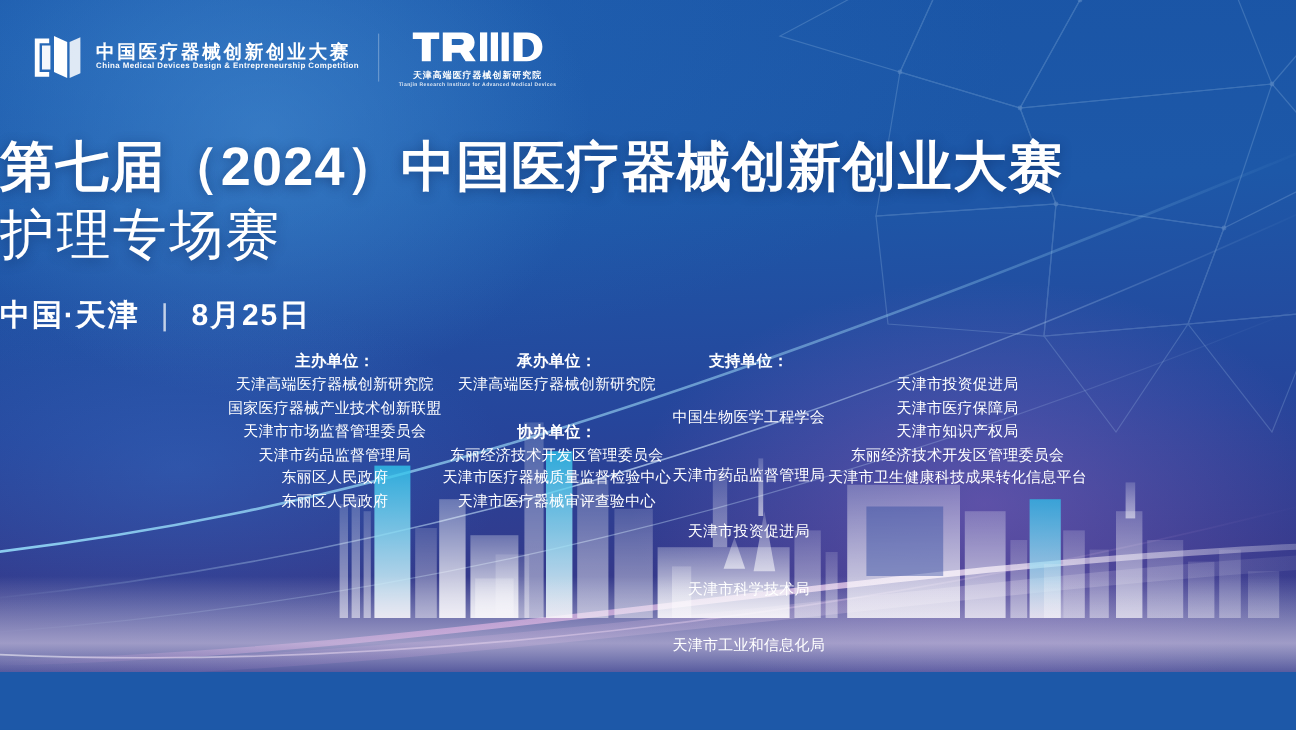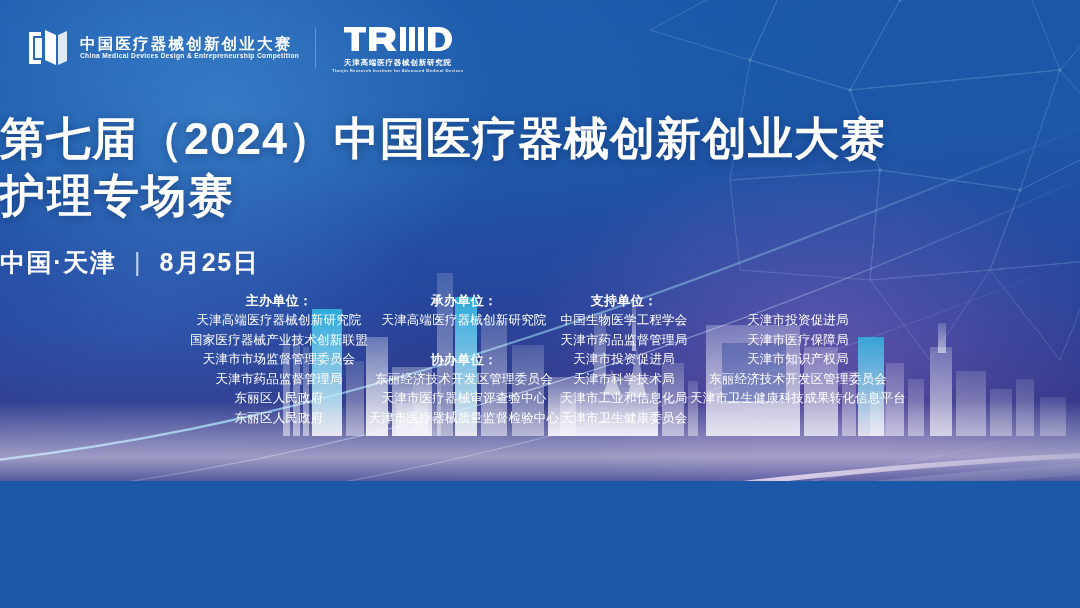--- a/index.html
+++ b/index.html
@@ -3,21 +3,21 @@
 <meta charset="utf-8">
 <title>Event Poster</title>
 <style>
   html,body{margin:0;padding:0;}
   body{
     width:1080px;height:608px;overflow:hidden;
     font-family:"Liberation Sans","DejaVu Sans",sans-serif;
     background:#1d58a8;
   }
   .poster{
-    position:relative;width:1080px;height:481px;overflow:hidden;
+    position:relative;width:1080px;height:560px;overflow:hidden;
     background:
       radial-gradient(120% 90% at 12% 6%, rgba(40,110,190,.55) 0%, rgba(40,110,190,0) 55%),
       linear-gradient(178deg,#1a55a6 0%, #1d58a8 30%, #26459b 62%, #34398b 83%, #3b3f8e 100%);
   }
 
   
   .bg-layer{position:absolute;inset:0;pointer-events:none;}
   .poly-mesh{position:absolute;right:-40px;top:-60px;width:620px;height:430px;opacity:.38;}
   .glow-tl{
     position:absolute;left:-160px;top:-200px;width:760px;height:620px;
@@ -60,42 +60,42 @@
   }
 
   
   .title-block{position:absolute;left:0;right:0;top:112px;}
   .title-line1{
     font-size:45px;font-weight:700;color:#ffffff;letter-spacing:1px;
     line-height:1.22;white-space:nowrap;
     text-shadow:0 2px 10px rgba(8,30,80,.45);
   }
   .title-line2{
-    font-size:45px;font-weight:700;color:#ffffff;letter-spacing:2px;
+    font-size:45px;font-weight:400;color:#ffffff;letter-spacing:2px;
     line-height:1.22;white-space:nowrap;margin-top:2px;
     text-shadow:0 2px 10px rgba(8,30,80,.45);
   }
   .subtitle{
     margin-top:22px;font-size:25px;font-weight:700;color:#ffffff;
     letter-spacing:1.6px;white-space:nowrap;
   }
   .subtitle .sep{
     display:inline-block;margin:0 9px;color:rgba(255,255,255,.72);font-weight:400;
   }
 
   
   .orgs{
     position:absolute;left:188px;top:291px;
     display:flex;align-items:flex-start;gap:0;
     color:#ffffff;
   }
   .org-col{display:flex;flex-direction:column;align-items:center;}
   .org-col.c1{width:182px;}
   .org-col.c2{width:188px;}
-  .org-col.c3{width:132px;}
+  .org-col.c3{width:132px;gap:28px;}
   .org-col.c4{width:auto;padding-top:20px;}
   .org-head{
     font-size:13px;font-weight:700;line-height:20px;letter-spacing:.3px;
     white-space:nowrap;
   }
   .org-item{
     font-size:12.5px;font-weight:400;line-height:19.6px;letter-spacing:.2px;
     white-space:nowrap;
   }
   .org-gap{height:19px;}
@@ -284,22 +284,22 @@
       <div class="org-item">东丽区人民政府</div>
       <div class="org-item">东丽区人民政府</div>
     </div>
 
     <div class="org-col c2">
       <div class="org-head">承办单位：</div>
       <div class="org-item">天津高端医疗器械创新研究院</div>
       <div class="org-gap"></div>
       <div class="org-head">协办单位：</div>
       <div class="org-item">东丽经济技术开发区管理委员会</div>
+      <div class="org-item">天津市医疗器械质量监督检验中心</div>
       <div class="org-item">天津市医疗器械审评查验中心</div>
-      <div class="org-item">天津市医疗器械质量监督检验中心</div>
     </div>
 
     <div class="org-col c3">
       <div class="org-head">支持单位：</div>
       <div class="org-item">中国生物医学工程学会</div>
       <div class="org-item">天津市药品监督管理局</div>
       <div class="org-item">天津市投资促进局</div>
       <div class="org-item">天津市科学技术局</div>
       <div class="org-item">天津市工业和信息化局</div>
       <div class="org-item">天津市卫生健康委员会</div>

